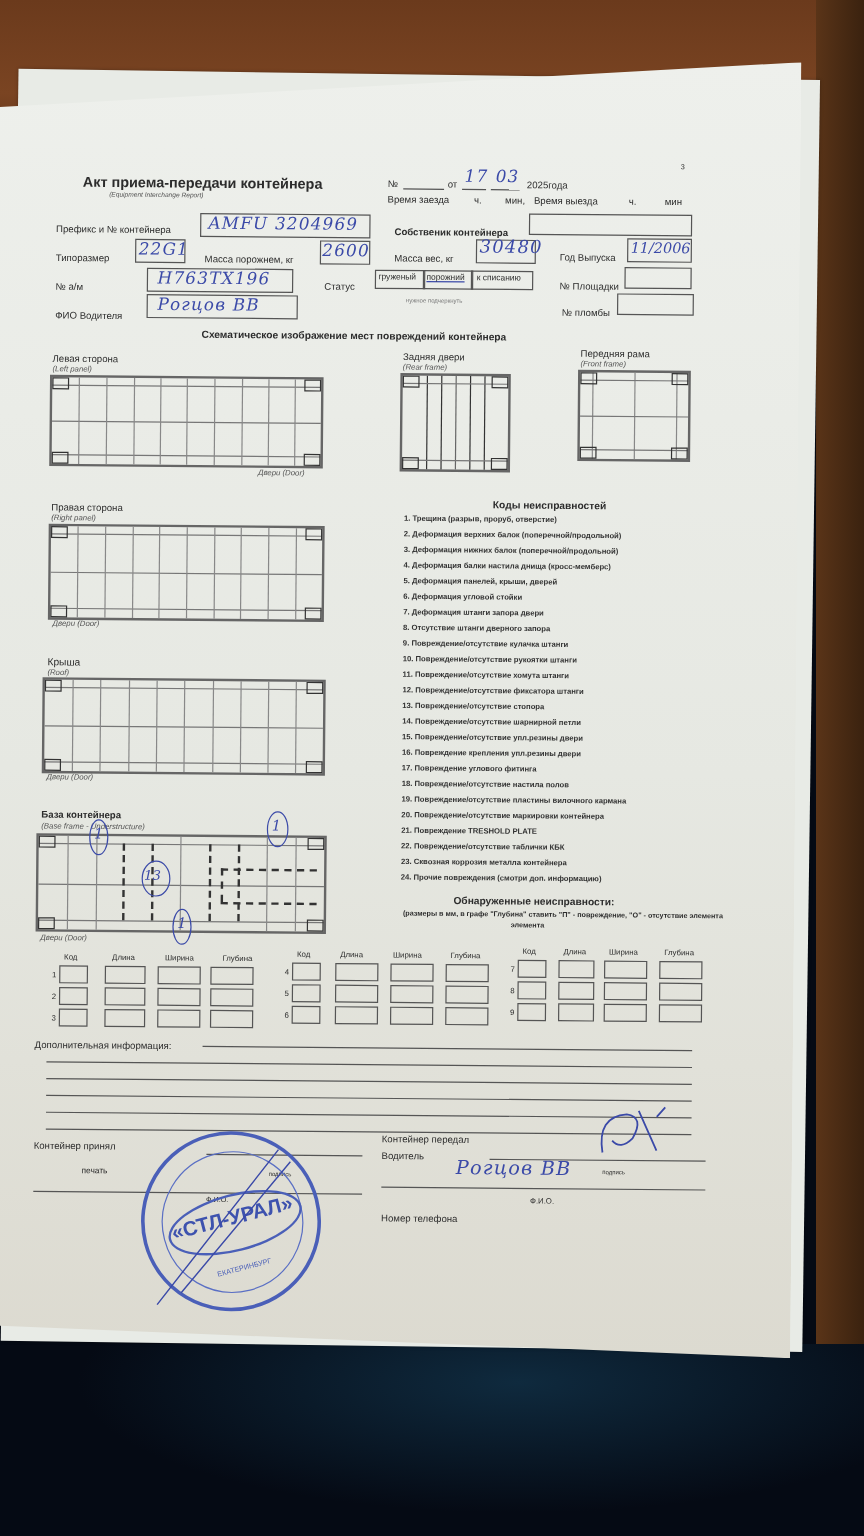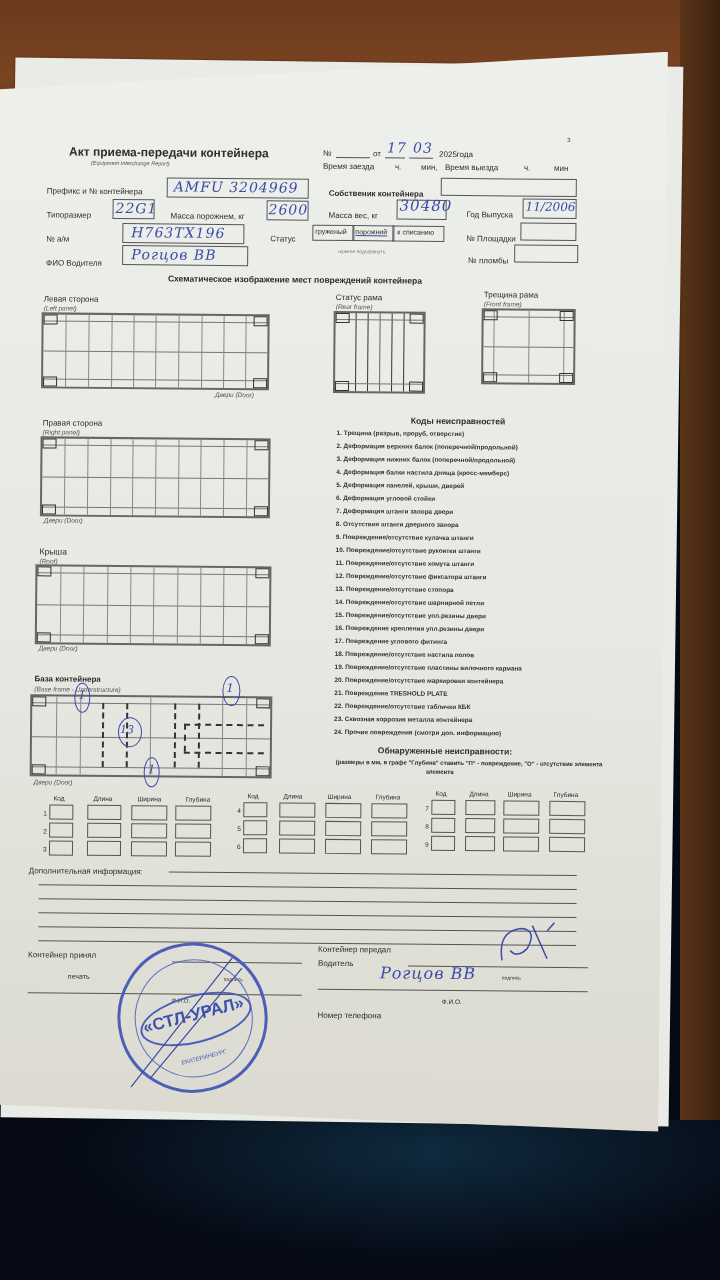--- a/index.html
+++ b/index.html
@@ -124,37 +124,37 @@
     <div class="vline" style="left:158px;top:0;height:72px;"></div>
     <div class="vline" style="left:180px;top:0;height:72px;"></div>
     <div class="vline" style="left:202px;top:0;height:72px;"></div>
     <div class="corner" style="left:0;top:0;"></div>
     <div class="corner" style="right:0;top:0;"></div>
     <div class="corner" style="left:0;bottom:0;"></div>
     <div class="corner" style="right:0;bottom:0;"></div>
   </div>
   <div class="t ti" style="left:218px;top:343px;">Двери (Door)</div>
 
-  <div class="t" style="left:338px;top:244px;">Статус рама</div>
+  <div class="t" style="left:338px;top:244px;">Задняя двери</div>
   <div class="t ti" style="left:338px;top:254px;">(Rear frame)</div>
   <div class="panel" style="left:336px;top:262px;width:88px;height:78px;">
     <div class="vline" style="left:20px;top:0;height:78px;background:#333;"></div>
     <div class="vline" style="left:32px;top:0;height:78px;background:#333;"></div>
     <div class="vline" style="left:44px;top:0;height:78px;background:#666;"></div>
     <div class="vline" style="left:56px;top:0;height:78px;background:#333;"></div>
     <div class="vline" style="left:68px;top:0;height:78px;background:#333;"></div>
     <div class="hline" style="left:0;top:6px;width:88px;"></div>
     <div class="hline" style="left:0;top:70px;width:88px;"></div>
     <div class="corner" style="left:0;top:0;"></div>
     <div class="corner" style="right:0;top:0;"></div>
     <div class="corner" style="left:0;bottom:0;"></div>
     <div class="corner" style="right:0;bottom:0;"></div>
   </div>
 
-  <div class="t" style="left:486px;top:240px;">Трещина рама</div>
+  <div class="t" style="left:486px;top:240px;">Передняя рама</div>
   <div class="t ti" style="left:486px;top:250px;">(Front frame)</div>
   <div class="panel" style="left:484px;top:258px;width:90px;height:72px;">
     <div class="vline" style="left:10px;top:0;height:72px;"></div>
     <div class="vline" style="left:45px;top:0;height:72px;"></div>
     <div class="vline" style="left:80px;top:0;height:72px;"></div>
     <div class="hline" style="left:0;top:6px;width:90px;"></div>
     <div class="hline" style="left:0;top:36px;width:90px;"></div>
     <div class="hline" style="left:0;top:64px;width:90px;"></div>
     <div class="corner" style="left:0;top:0;"></div>
     <div class="corner" style="right:0;top:0;"></div>

